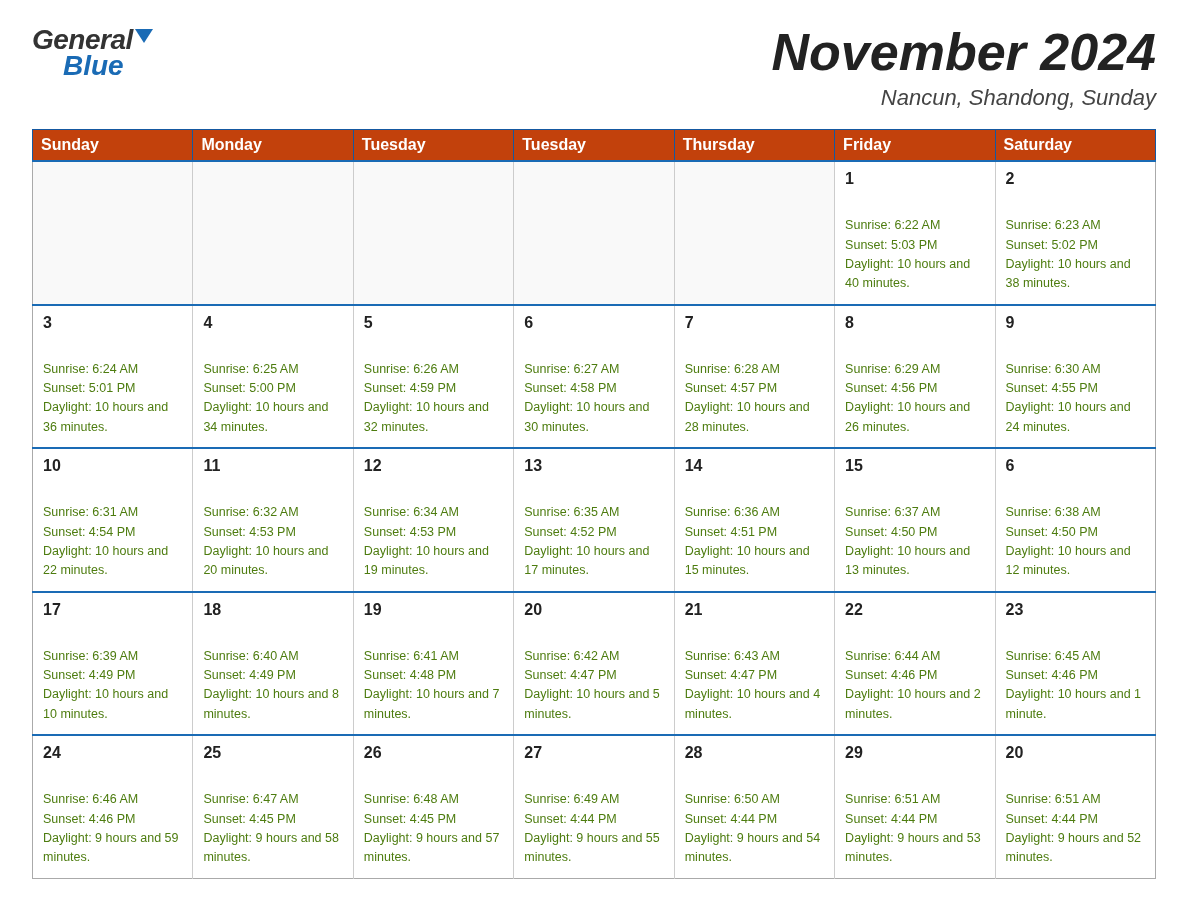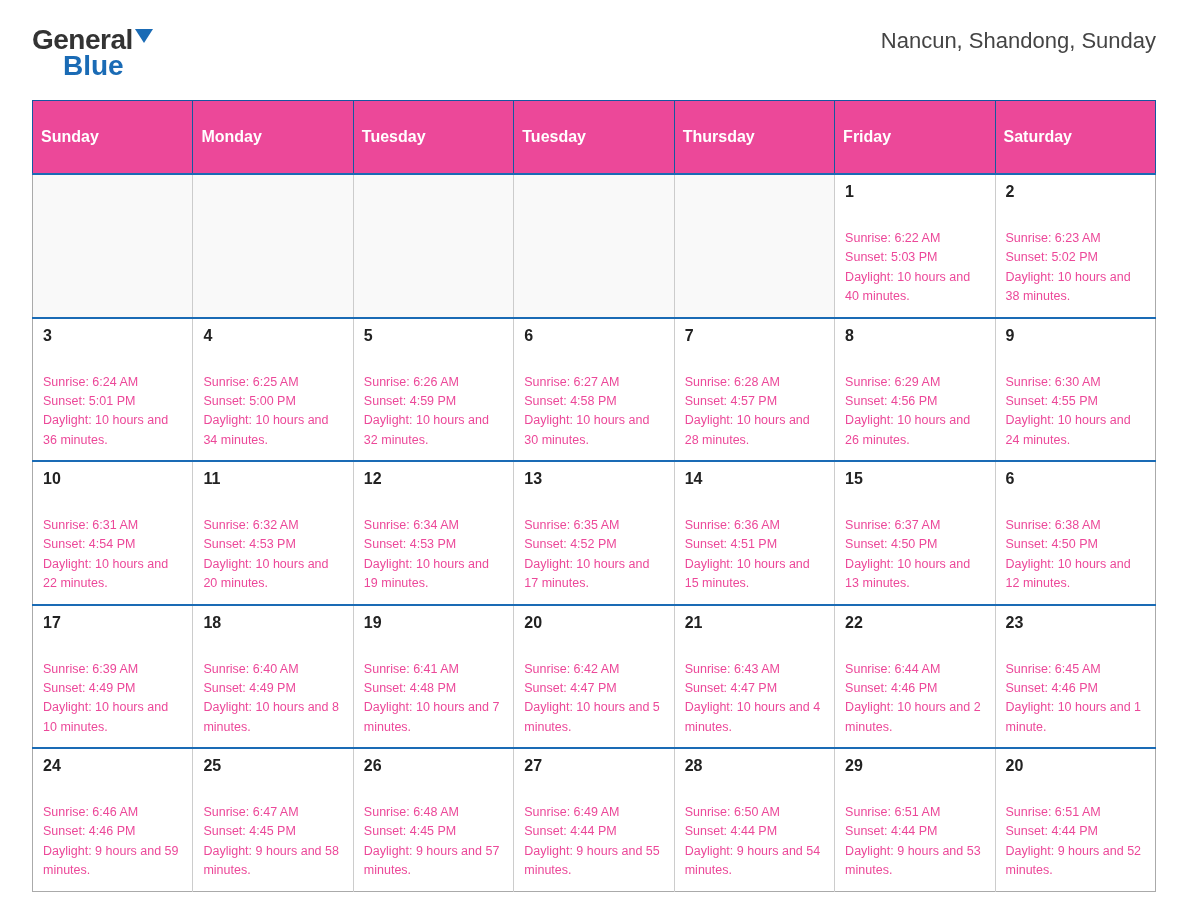--- a/index.html
+++ b/index.html
@@ -8,20 +8,21 @@
       font-family: Arial, Helvetica, sans-serif;
       padding: 24px 32px;
       width: 1188px;
       min-height: 918px;
     }
     .header-row {
       display: flex;
       justify-content: space-between;
       align-items: flex-start;
       margin-bottom: 18px;
+      font-style: italic;
     }
     .logo {
       display: flex;
       flex-direction: column;
       align-items: flex-start;
     }
     .logo-general {
       font-size: 28px;
       font-weight: bold;
       color: #333;
@@ -59,25 +60,25 @@
       font-size: 22px;
       color: #444;
       margin-top: 4px;
     }
     .calendar {
       width: 100%;
       border-collapse: collapse;
       border: 1.5px solid #aaa;
     }
     .calendar thead tr th {
-      background-color: #ec4899;
+      background-color: #c2410c;
       color: #fff;
       font-size: 16px;
       font-weight: bold;
-      padding: 27px 8px;
+      padding: 6px 8px;
       text-align: left;
       border: 1px solid #1558a0;
     }
     .calendar tbody tr {
       border-top: 2px solid #1a6bb5;
     }
     .calendar tbody tr td {
       vertical-align: top;
       padding: 8px 10px 10px 10px;
       font-size: 13px;
@@ -91,40 +92,41 @@
     }
     .day-number {
       font-size: 16px;
       font-weight: bold;
       color: #222;
       margin-bottom: 4px;
       display: block;
     }
     .day-info {
       font-size: 12.5px;
-      color: #ec4899;
+      color: #4d7c0f;
       line-height: 1.55;
       margin-top: 28px;
     }
     .empty-cell {
       background: #f9f9f9;
     }
   </style>
 </head>
 <body>
 
 <div class="header-row">
   <div class="logo">
     <div style="display:flex; align-items:center;">
       <span class="logo-general">General</span>
       <span class="logo-triangle"></span>
     </div>
     <span class="logo-blue">Blue</span>
   </div>
   <div class="title-block">
+    <div class="month-year">November 2024</div>
     <div class="location">Nancun, Shandong, Sunday</div>
   </div>
 </div>
 
 <table class="calendar">
   <thead>
     <tr>
 
     <th>Sunday</th>
         <th>Monday</th>

